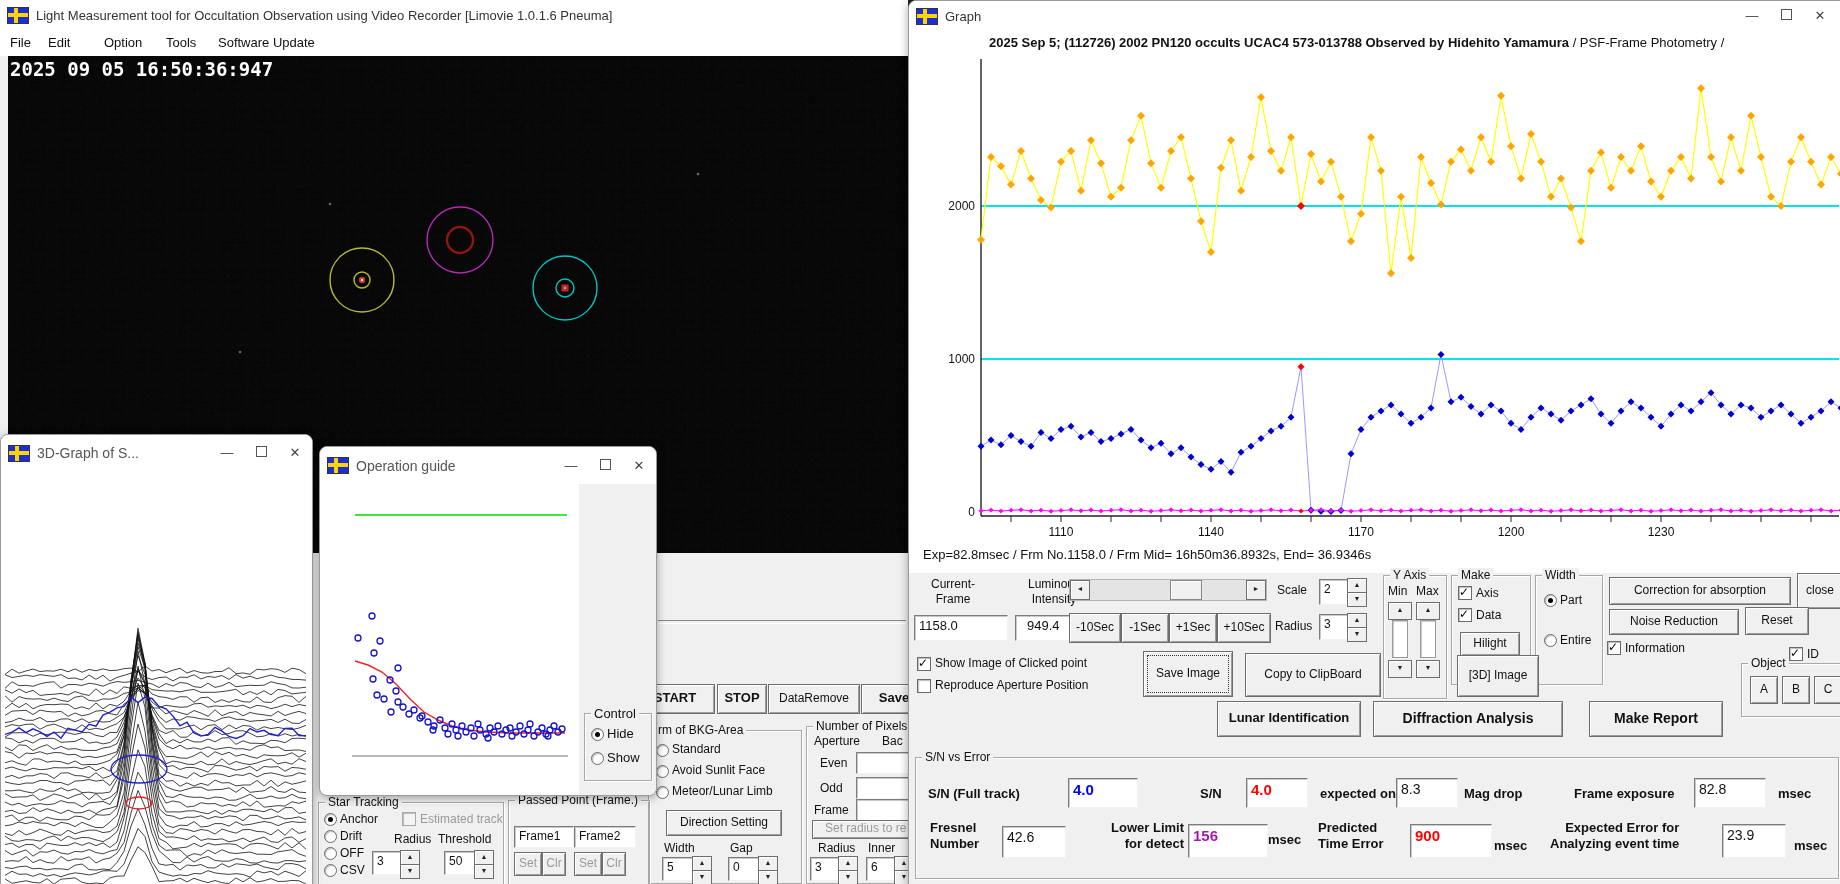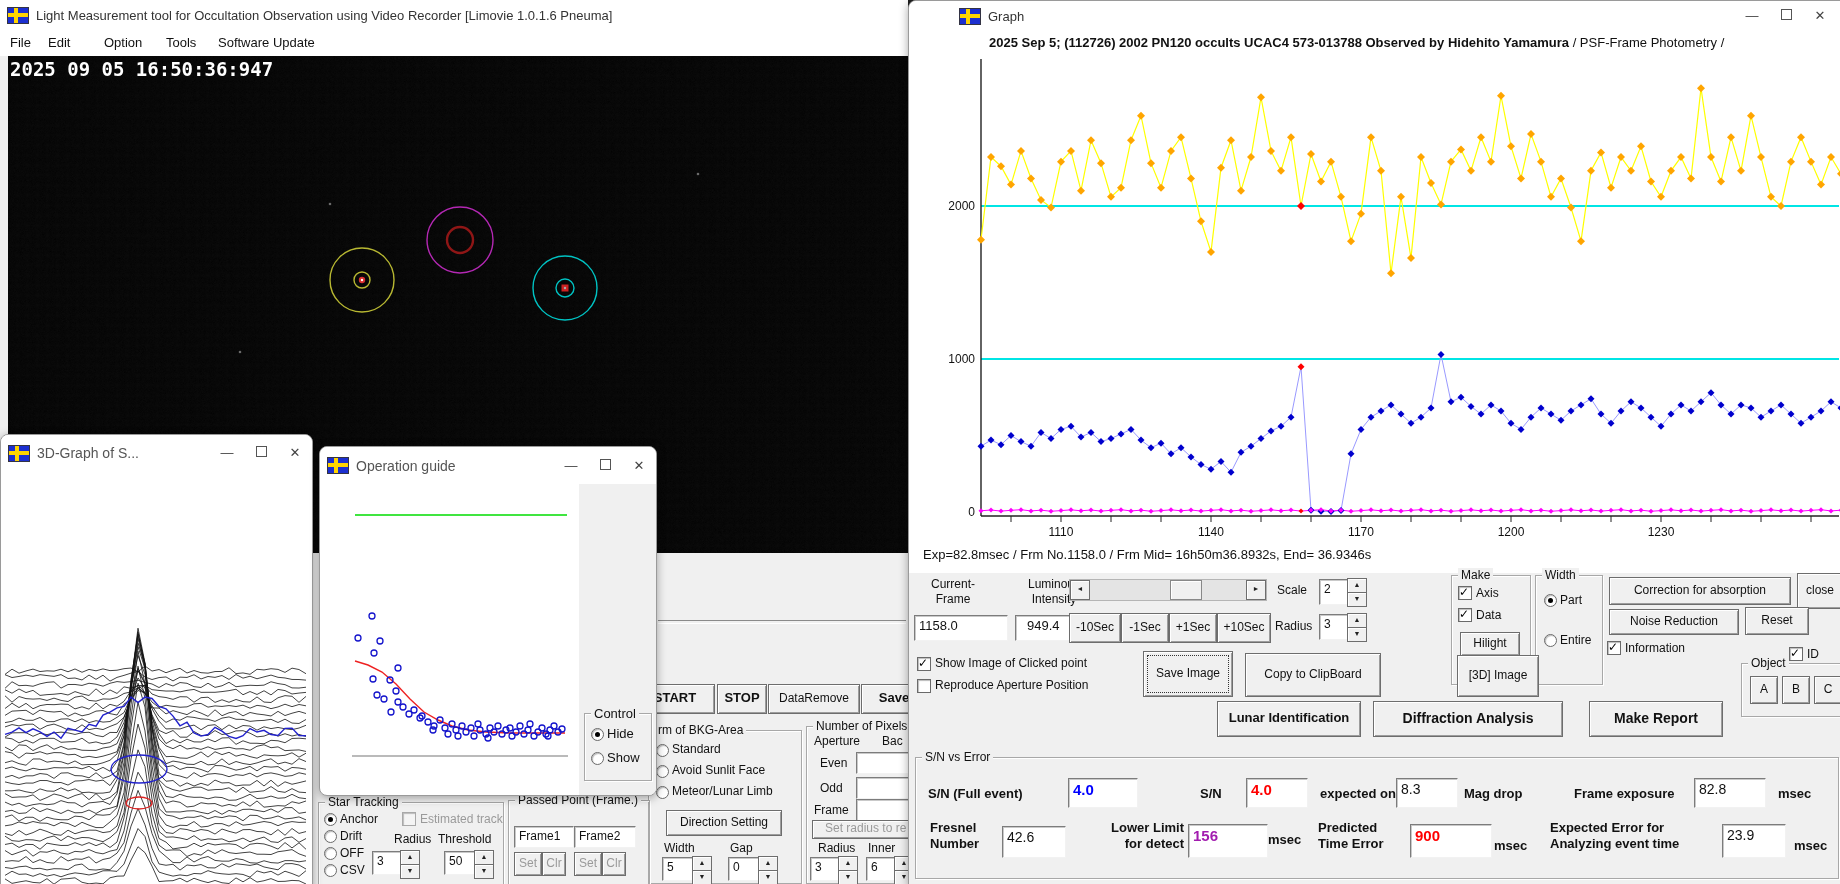--- a/index.html
+++ b/index.html
@@ -276,21 +276,21 @@
   <div class="gb" style="left:264px;top:266px;width:66px;height:66px;">
     <span class="leg" style="font-size:13px;">Control</span>
     <span class="radio sel" style="left:6px;top:14px;"></span>
     <span class="lbl" style="left:22px;top:12px;font-size:13px;">Hide</span>
     <span class="radio" style="left:6px;top:38px;"></span>
     <span class="lbl" style="left:22px;top:36px;font-size:13px;">Show</span>
   </div>
 </div>
 
 <div class="win" style="left:908px;top:0;width:932px;height:884px;border-radius:8px 0 0 0;overflow:hidden;">
-  <div class="titlebar" style="height:30px;padding-left:43px;">
+  <div class="titlebar" style="height:30px;">
     <span class="appicon"></span>
     <span class="titletxt">Graph</span>
     <span class="capbtns" style="margin-right:4px;">
       <span class="capbtn">—</span>
       <span class="capbtn"><span class="sqglyph"></span></span>
       <span class="capbtn">✕</span>
     </span>
   </div>
 
   <div class="abs" style="left:0;top:30px;width:932px;height:542px;background:#fff;"></div>
@@ -615,20 +615,31 @@
 
   <span class="lbl" style="left:368px;top:582px;">Scale</span>
   <div class="tb" style="left:410px;top:578px;width:22px;height:20px;">2</div>
   <span class="spinb" style="left:438px;top:577px;">▲</span>
   <span class="spinb" style="left:438px;top:591px;">▼</span>
   <span class="lbl" style="left:366px;top:618px;">Radius</span>
   <div class="tb" style="left:410px;top:613px;width:22px;height:20px;">3</div>
   <span class="spinb" style="left:438px;top:612px;">▲</span>
   <span class="spinb" style="left:438px;top:626px;">▼</span>
 
+  <div class="gb" style="left:474px;top:574px;width:62px;height:122px;">
+    <span class="leg">Y Axis</span>
+    <span class="lbl" style="left:4px;top:8px;">Min</span>
+    <span class="lbl" style="left:32px;top:8px;">Max</span>
+    <span class="spinb" style="left:4px;top:26px;width:22px;height:16px;line-height:14px;">▲</span>
+    <span class="spinb" style="left:32px;top:26px;width:22px;height:16px;line-height:14px;">▲</span>
+    <span class="abs" style="left:8px;top:44px;width:14px;height:36px;background:#fff;border:1px solid #999;box-shadow:inset 1px 1px 1px #ccc;"></span>
+    <span class="abs" style="left:36px;top:44px;width:14px;height:36px;background:#fff;border:1px solid #999;box-shadow:inset 1px 1px 1px #ccc;"></span>
+    <span class="spinb" style="left:4px;top:84px;width:22px;height:16px;line-height:14px;">▼</span>
+    <span class="spinb" style="left:32px;top:84px;width:22px;height:16px;line-height:14px;">▼</span>
+  </div>
 
   <div class="gb" style="left:542px;top:574px;width:78px;height:108px;">
     <span class="leg">Make</span>
     <span class="check on" style="left:6px;top:10px;"></span>
     <span class="lbl" style="left:24px;top:10px;">Axis</span>
     <span class="check on" style="left:6px;top:32px;"></span>
     <span class="lbl" style="left:24px;top:32px;">Data</span>
     <div class="btn" style="left:8px;top:56px;width:58px;height:22px;line-height:20px;">Hilight</div>
   </div>
 
@@ -665,36 +676,36 @@
   <div class="btn" style="left:336px;top:652px;width:134px;height:42px;line-height:40px;">Copy to ClipBoard</div>
   <div class="btn" style="left:548px;top:654px;width:80px;height:40px;line-height:38px;">[3D] Image</div>
 
   <div class="btn b" style="left:308px;top:700px;width:142px;height:34px;line-height:32px;font-size:13px;">Lunar Identification</div>
   <div class="btn b" style="left:464px;top:700px;width:188px;height:34px;line-height:32px;font-size:14px;">Diffraction Analysis</div>
   <div class="btn b" style="left:680px;top:700px;width:132px;height:34px;line-height:32px;font-size:14px;">Make Report</div>
 
   <div class="gb" style="left:6px;top:756px;width:922px;height:120px;">
     <span class="leg">S/N vs Error</span>
 
-    <span class="lbl b" style="left:12px;top:28px;font-size:13px;">S/N (Full event)</span>
+    <span class="lbl b" style="left:12px;top:28px;font-size:13px;">S/N (Full track)</span>
     <div class="tb" style="left:152px;top:20px;width:60px;height:24px;font-size:15px;font-weight:bold;color:#0000ff;">4.0</div>
     <span class="lbl b" style="left:284px;top:28px;font-size:13px;">S/N</span>
     <div class="tb" style="left:330px;top:20px;width:52px;height:24px;font-size:15px;font-weight:bold;color:#ff0000;">4.0</div>
     <span class="lbl b" style="left:404px;top:28px;font-size:13px;">expected on</span>
     <div class="tb" style="left:480px;top:20px;width:52px;height:24px;font-size:14px;">8.3</div>
     <span class="lbl b" style="left:548px;top:28px;font-size:13px;">Mag drop</span>
     <span class="lbl b" style="left:658px;top:28px;font-size:13px;">Frame exposure</span>
     <div class="tb" style="left:778px;top:20px;width:62px;height:24px;font-size:14px;">82.8</div>
     <span class="lbl b" style="left:862px;top:28px;font-size:13px;">msec</span>
 
     <span class="lbl b" style="left:14px;top:62px;font-size:13px;line-height:16px;"><span>Fresnel</span><br><span>Number</span></span>
     <div class="tb" style="left:86px;top:68px;width:54px;height:26px;font-size:14px;">42.6</div>
     <span class="lbl b" style="left:168px;top:62px;font-size:13px;line-height:16px;text-align:right;width:100px;"><span>Lower Limit</span><br><span>for detect</span></span>
     <div class="tb" style="left:272px;top:66px;width:70px;height:28px;font-size:15px;font-weight:bold;color:#a21caf;">156</div>
     <span class="lbl b" style="left:352px;top:74px;font-size:13px;">msec</span>
     <span class="lbl b" style="left:402px;top:62px;font-size:13px;line-height:16px;"><span>Predicted</span><br><span>Time Error</span></span>
     <div class="tb" style="left:494px;top:66px;width:72px;height:28px;font-size:15px;font-weight:bold;color:#ff0000;">900</div>
     <span class="lbl b" style="left:578px;top:80px;font-size:13px;">msec</span>
-    <span class="lbl b" style="left:634px;top:62px;font-size:13px;line-height:16px;"><span>Expected Error for</span><br><span>Analyzing event time</span></span>
+    <span class="lbl b" style="left:634px;top:62px;font-size:13px;line-height:16px;text-align:right;"><span>Expected Error for</span><br><span>Analyzing event time</span></span>
     <div class="tb" style="left:806px;top:66px;width:54px;height:28px;font-size:14px;">23.9</div>
     <span class="lbl b" style="left:878px;top:80px;font-size:13px;">msec</span>
   </div>
 </div>
 
 </body></html>

